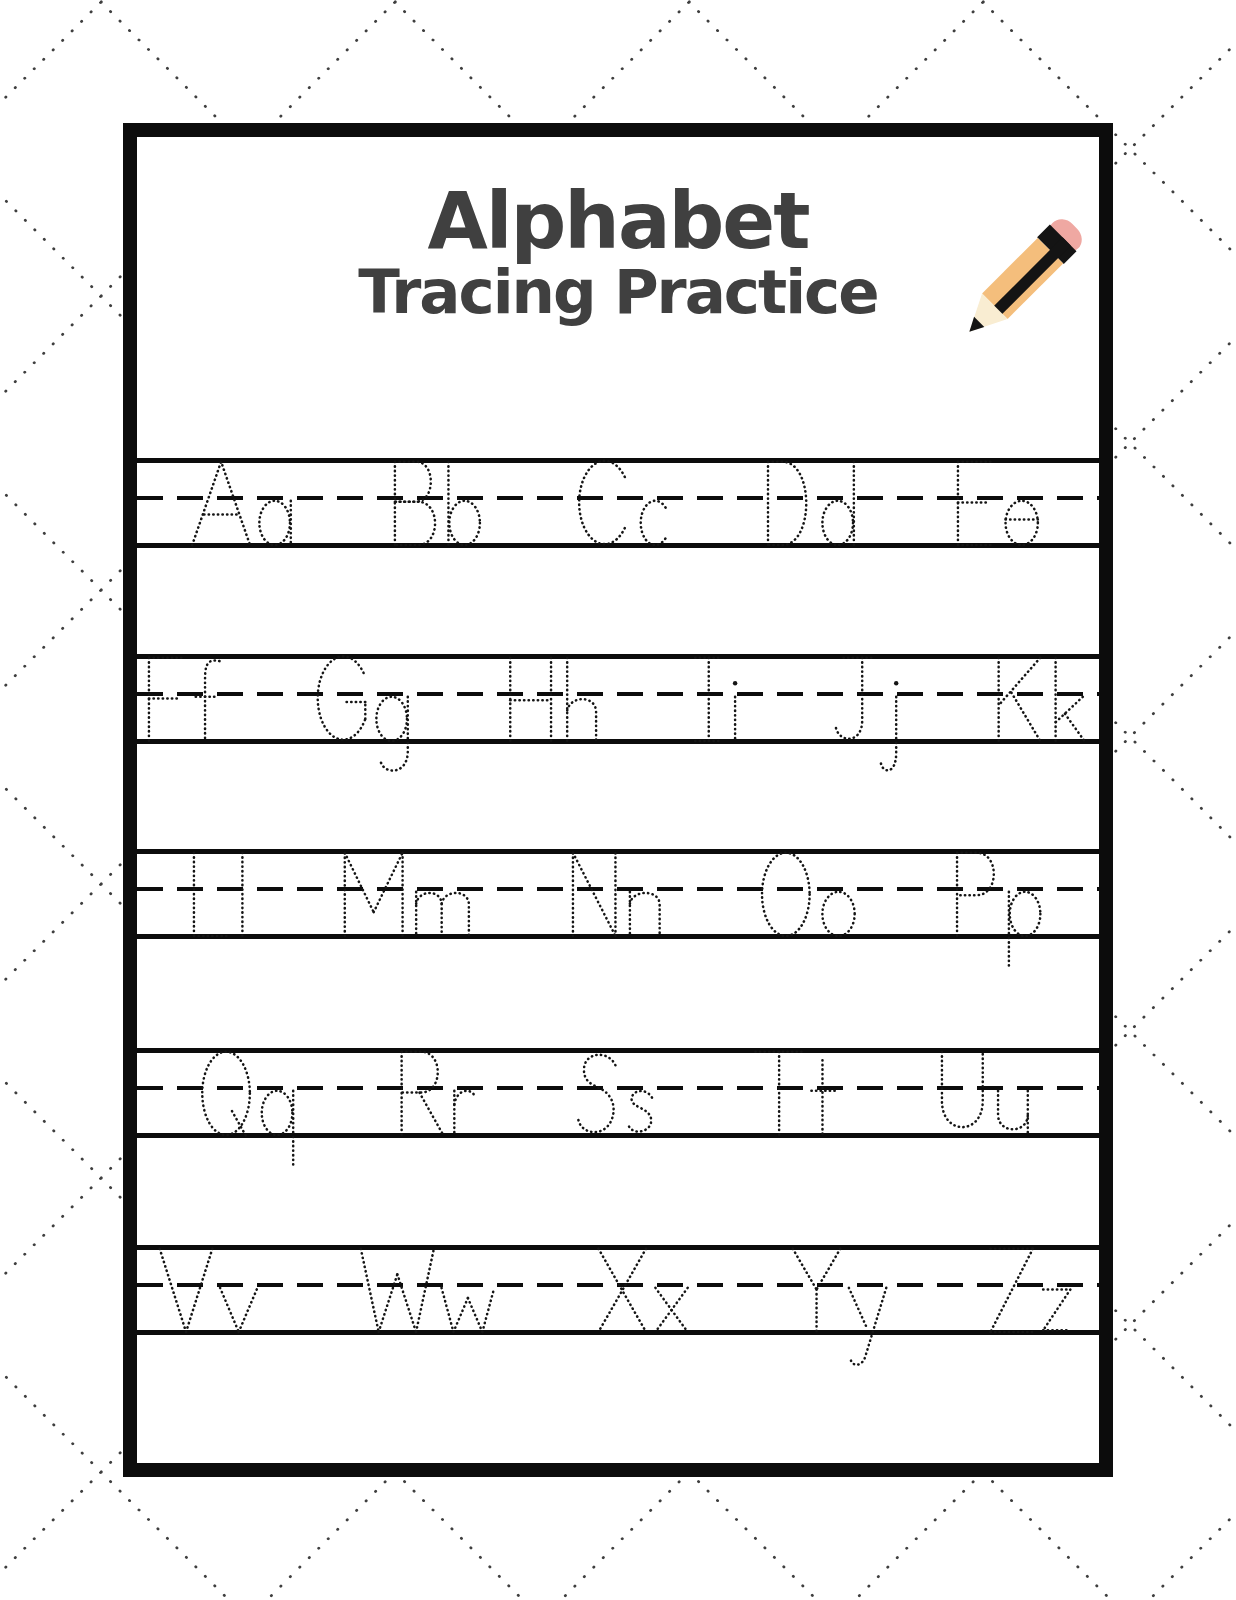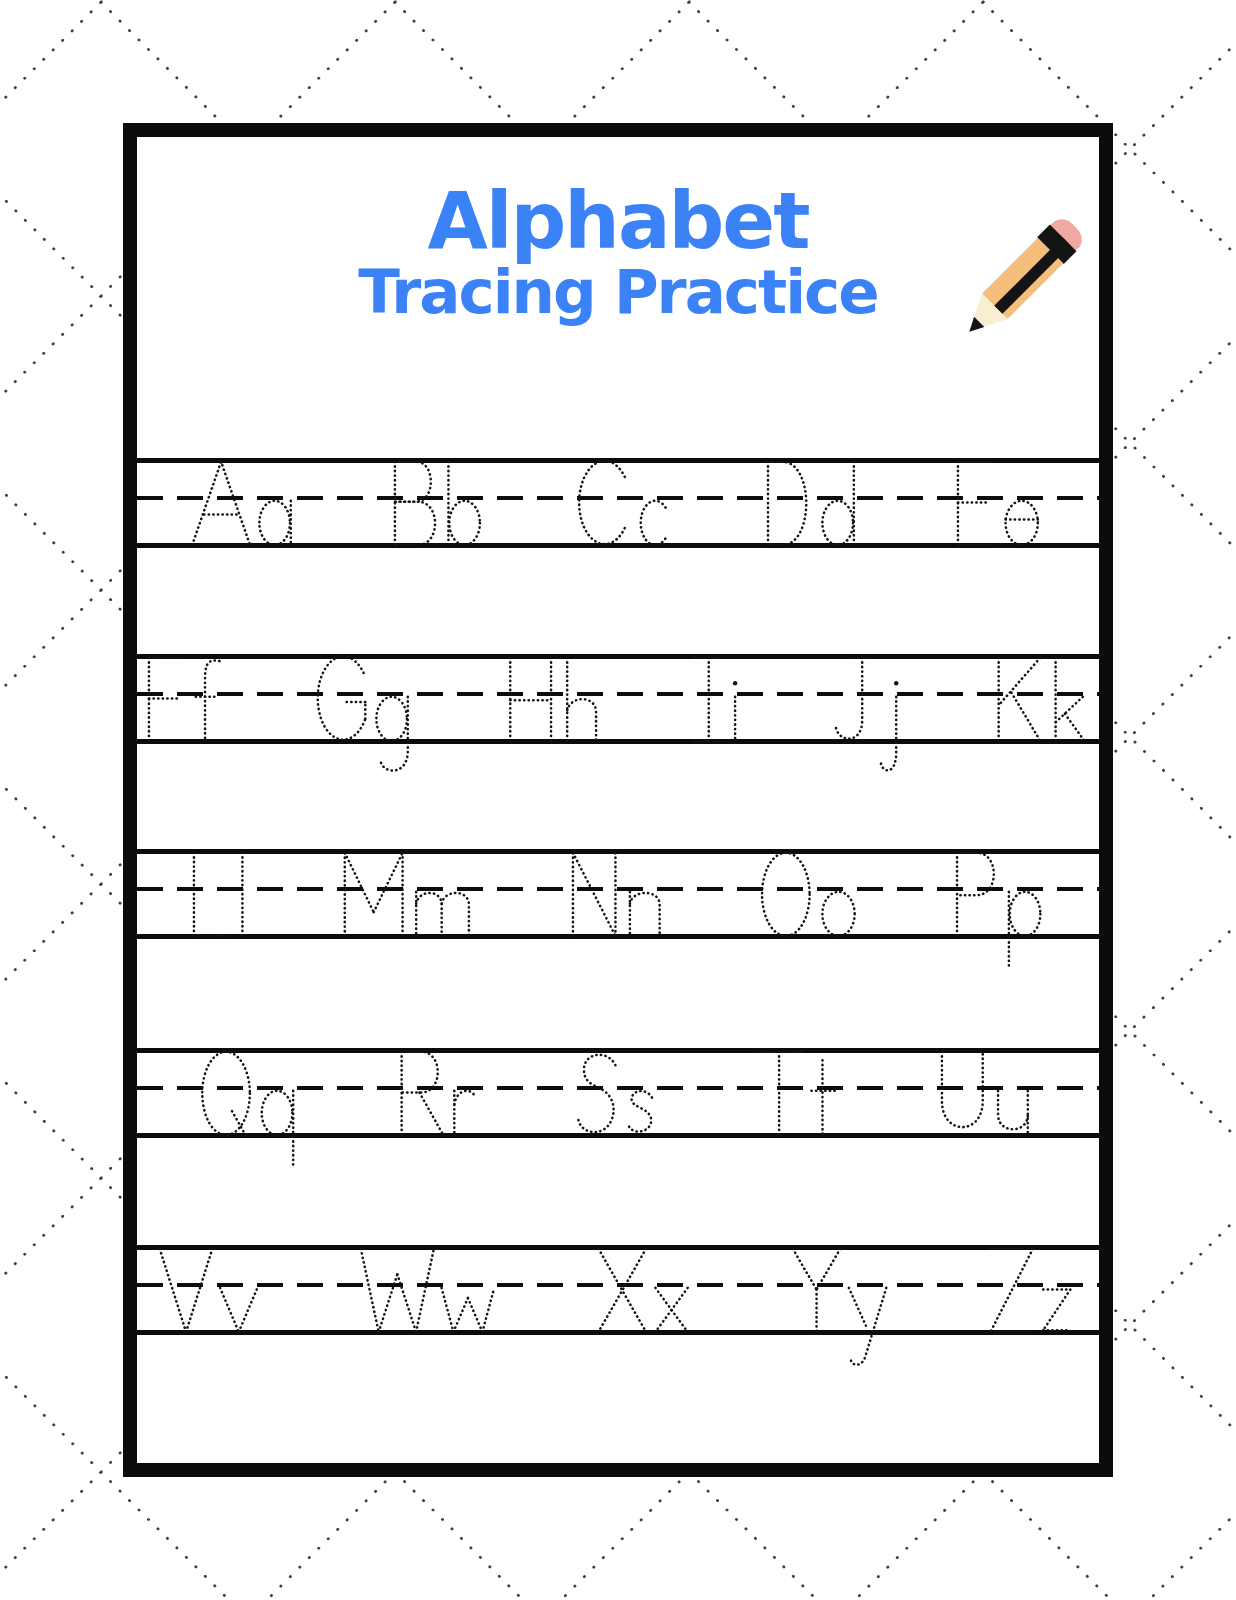--- a/index.html
+++ b/index.html
@@ -13,21 +13,21 @@
   .bg-pattern{position:absolute;left:0;top:0;}
   .page-frame{
     position:absolute;left:123px;top:123px;
     width:990px;height:1354px;
     border:14px solid #0c0c0c;
     background:#ffffff;
     box-sizing:border-box;
   }
   .worksheet-title{
     position:absolute;left:0;top:44px;width:962px;
-    text-align:center;color:#3b82f6;
+    text-align:center;color:#404040;
     font-weight:bold;line-height:1.03;letter-spacing:-2px;
     margin:0;
   }
   .worksheet-title .line1{display:block;font-size:78px;}
   .worksheet-title .line2{display:block;font-size:61px;}
   .pencil{position:absolute;left:798px;top:56px;width:166px;height:172px;}
   .trace-row{position:absolute;left:0;width:962px;height:150px;overflow:visible;display:block;}
   .guide-solid{stroke:#0c0c0c;stroke-width:5;}
   .guide-mid{stroke:#0c0c0c;stroke-width:4;stroke-dasharray:26 14;}
   .letters{

